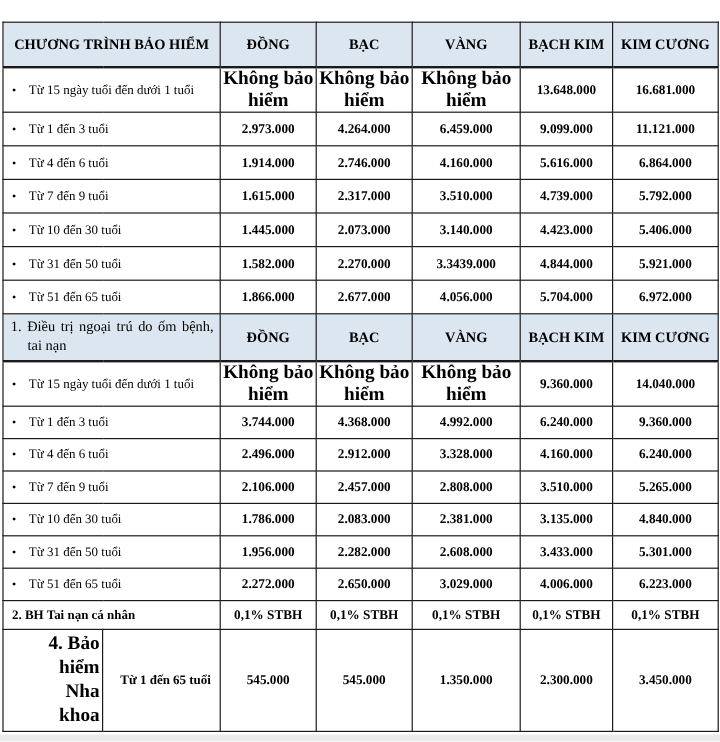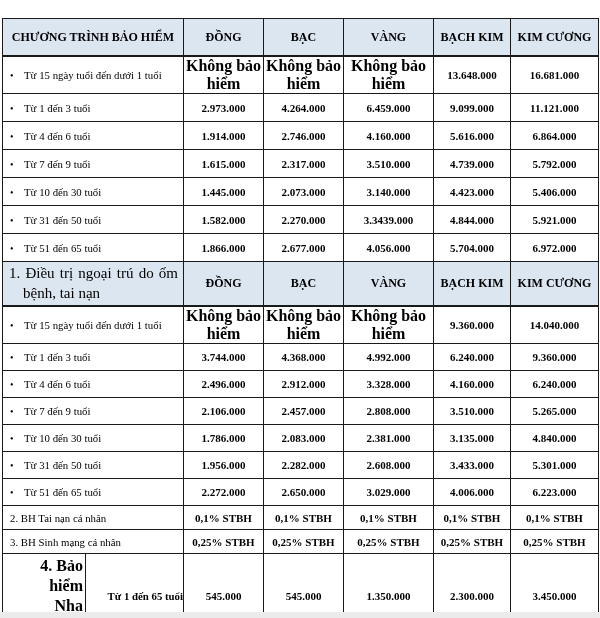--- a/index.html
+++ b/index.html
@@ -21,29 +21,29 @@
   tr.row-b td{height:26px;}
   tr.row-flat td{height:23px;}
   tr.row-split td{height:25px;}
   td.lbl{text-align:left;font-weight:normal;font-size:10.8px;padding-left:7px;}
   td.lbl .bullet{display:inline-block;width:14px;font-size:10px;}
   td.val{text-align:center;font-weight:bold;font-size:11px;}
   td.val.nb{font-weight:bold;font-size:16px;}
   tr.subhead td{background:#dce6f1;height:34px;border-bottom:2px solid #1a1a1a;}
   tr.subhead td.plan{font-size:12px;font-weight:bold;text-align:center;}
   tr.subhead td.lbl{
-    font-size:15px;line-height:1.3;text-align:justify;
+    font-size:12px;line-height:1.3;text-align:justify;
     padding:2px 5px 2px 20px;text-indent:-14px;
   }
-  td.num-lbl{text-align:left;font-weight:normal;font-size:10.8px;padding-left:7px;}
+  td.num-lbl{text-align:left;font-weight:bold;font-size:10.8px;padding-left:7px;}
   td.split-lbl{
     text-align:right;font-weight:bold;font-size:16px;line-height:1.25;
     padding:2px 2px 2px 19px;text-indent:-13px;
   }
-  td.age-cell{text-align:right;font-weight:bold;font-size:10.8px;padding-left:7px;}
+  td.age-cell{text-align:center;font-weight:bold;font-size:10.8px;padding-left:7px;}
   .footer-strip{position:absolute;left:0;bottom:0;width:600px;height:6px;background:#ebebeb;}
 </style>
 </head>
 <body>
 
 <table>
   <colgroup>
     <col style="width:83px">
       <col style="width:98px">
     <col style="width:80px">
@@ -184,28 +184,20 @@
     <td class="val">6.223.000</td>
   </tr>
       <tr class="row-flat">
     <td class="num-lbl" colspan="2">2.  BH Tai nạn cá nhân</td>
     <td class="val">0,1% STBH</td>
     <td class="val">0,1% STBH</td>
     <td class="val">0,1% STBH</td>
     <td class="val">0,1% STBH</td>
     <td class="val">0,1% STBH</td>
   </tr>
-      <tr class="row-flat">
-    <td class="num-lbl" colspan="2">3.  BH Sinh mạng cá nhân</td>
-    <td class="val">0,25% STBH</td>
-    <td class="val">0,25% STBH</td>
-    <td class="val">0,25% STBH</td>
-    <td class="val">0,25% STBH</td>
-    <td class="val">0,25% STBH</td>
-  </tr>
       <tr class="row-split">
     <td class="split-lbl">4. Bảo hiểm Nha khoa</td>
     <td class="age-cell">Từ 1 đến 65 tuổi</td>
     <td class="val">545.000</td>
     <td class="val">545.000</td>
     <td class="val">1.350.000</td>
     <td class="val">2.300.000</td>
     <td class="val">3.450.000</td>
   </tr>
     </tbody>

